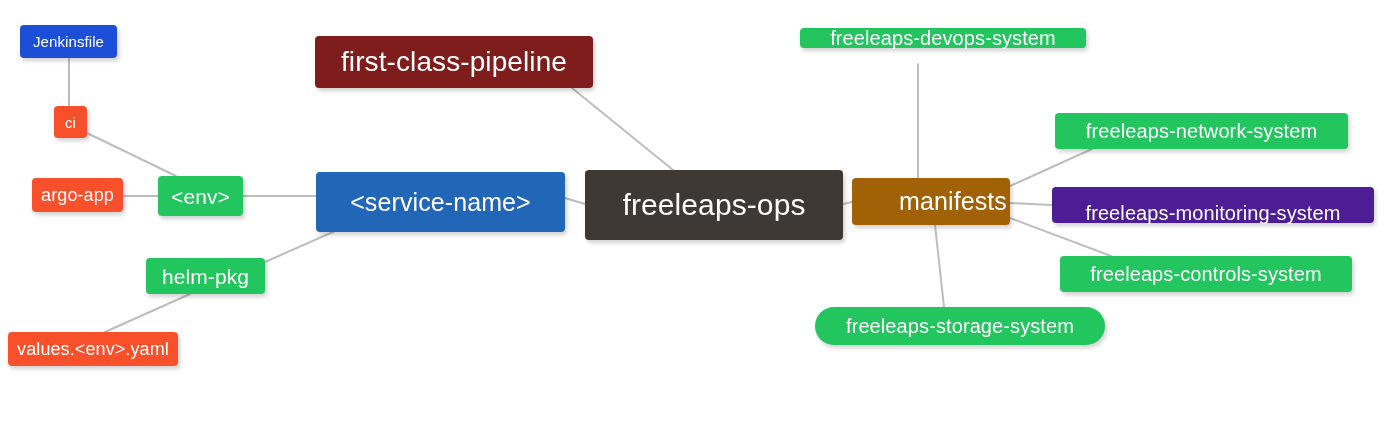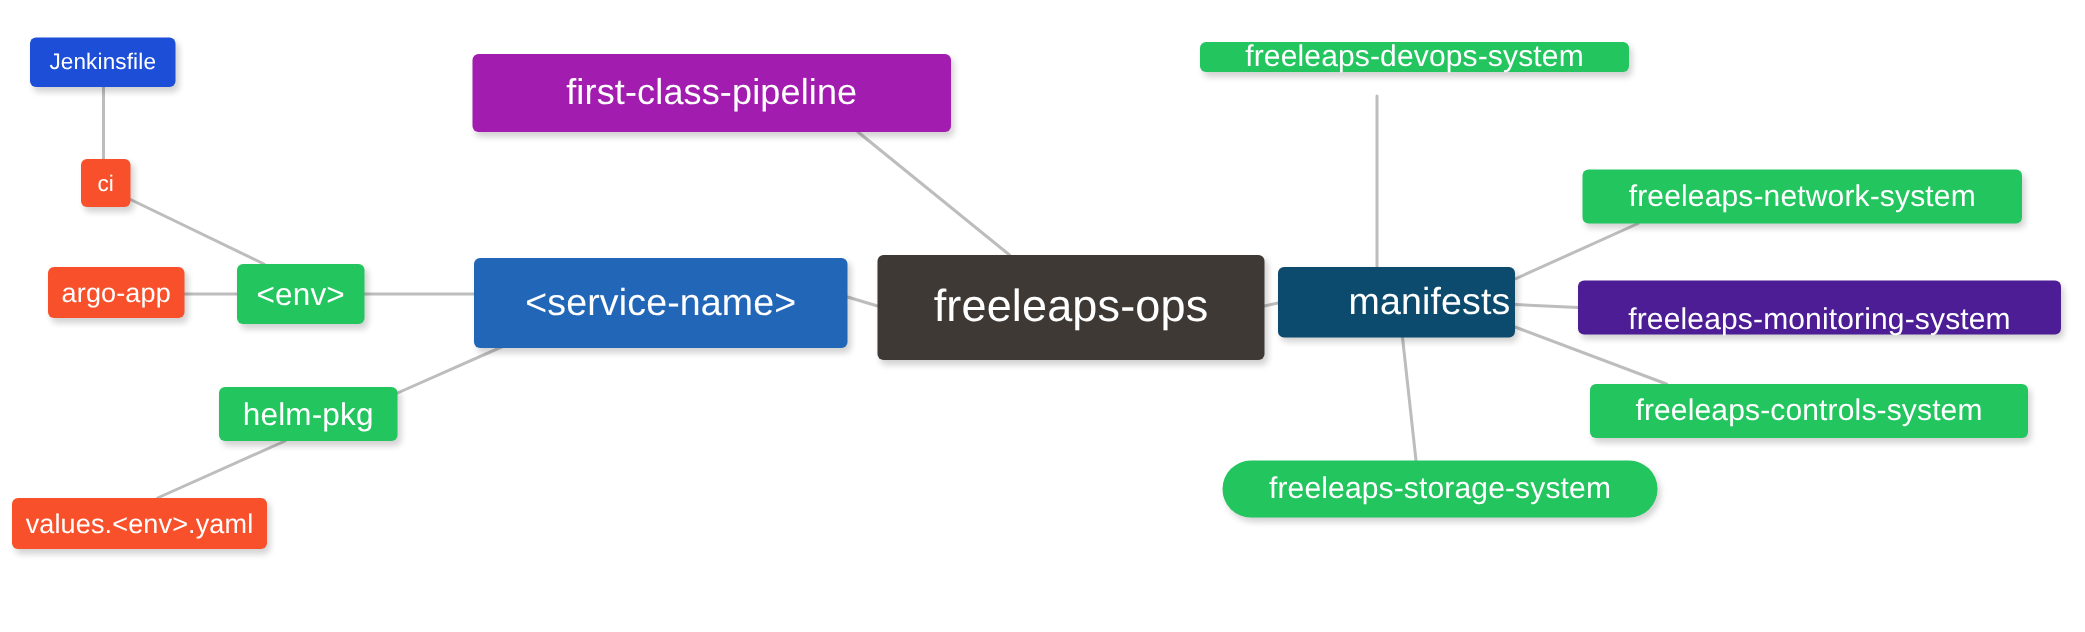--- a/index.html
+++ b/index.html
@@ -60,27 +60,27 @@
       <line x1="918" y1="178" x2="918" y2="64" stroke="#bdbdbd" stroke-width="2" stroke-linecap="round"></line>
       <line x1="1010" y1="186" x2="1092" y2="149" stroke="#bdbdbd" stroke-width="2" stroke-linecap="round"></line>
       <line x1="1010" y1="203" x2="1052" y2="205" stroke="#bdbdbd" stroke-width="2" stroke-linecap="round"></line>
       <line x1="1010" y1="218" x2="1111" y2="256" stroke="#bdbdbd" stroke-width="2" stroke-linecap="round"></line>
       <line x1="935" y1="225" x2="944" y2="307" stroke="#bdbdbd" stroke-width="2" stroke-linecap="round"></line>
     </svg>
   <div id="node-layer">
       <div class="mm-node" style="left: 585px; top: 170px; width: 258px; height: 70px; background: rgb(62, 57, 53); font-size: 30px; justify-content: center;">
         <span class="mm-label">freeleaps-ops</span>
       </div>
-      <div class="mm-node" style="left: 315px; top: 36px; width: 319px; height: 52px; background: #a21caf; font-size: 24px;">
+      <div class="mm-node" style="left: 315px; top: 36px; width: 278px; height: 52px; background: #7f1d1d; font-size: 28px;">
         <span class="mm-label">first-class-pipeline</span>
       </div>
       <div class="mm-node" style="left: 316px; top: 172px; width: 249px; height: 60px; background: rgb(34, 102, 184); font-size: 25px;">
         <span class="mm-label">&lt;service-name&gt;</span>
       </div>
-      <div class="mm-node" style="left: 852px; top: 178px; width: 158px; height: 47px; background: #0c4a6e; font-size: 25px; padding-left: 44px;">
+      <div class="mm-node" style="left: 852px; top: 178px; width: 158px; height: 47px; background: #a16207; font-size: 25px; padding-left: 44px;">
         <span class="mm-label">manifests</span>
       </div>
       <div class="mm-node" style="left: 158px; top: 176px; width: 85px; height: 40px; background: rgb(34, 197, 94); font-size: 21px; justify-content: center;">
         <span class="mm-label">&lt;env&gt;</span>
       </div>
       <div class="mm-node" style="left: 146px; top: 258px; width: 119px; height: 36px; background: rgb(34, 197, 94); font-size: 21px;">
         <span class="mm-label">helm-pkg</span>
       </div>
       <div class="mm-node" style="left: 20px; top: 25px; width: 97px; height: 33px; background: #1d4ed8; font-size: 15px;">
         <span class="mm-label">Jenkinsfile</span>

